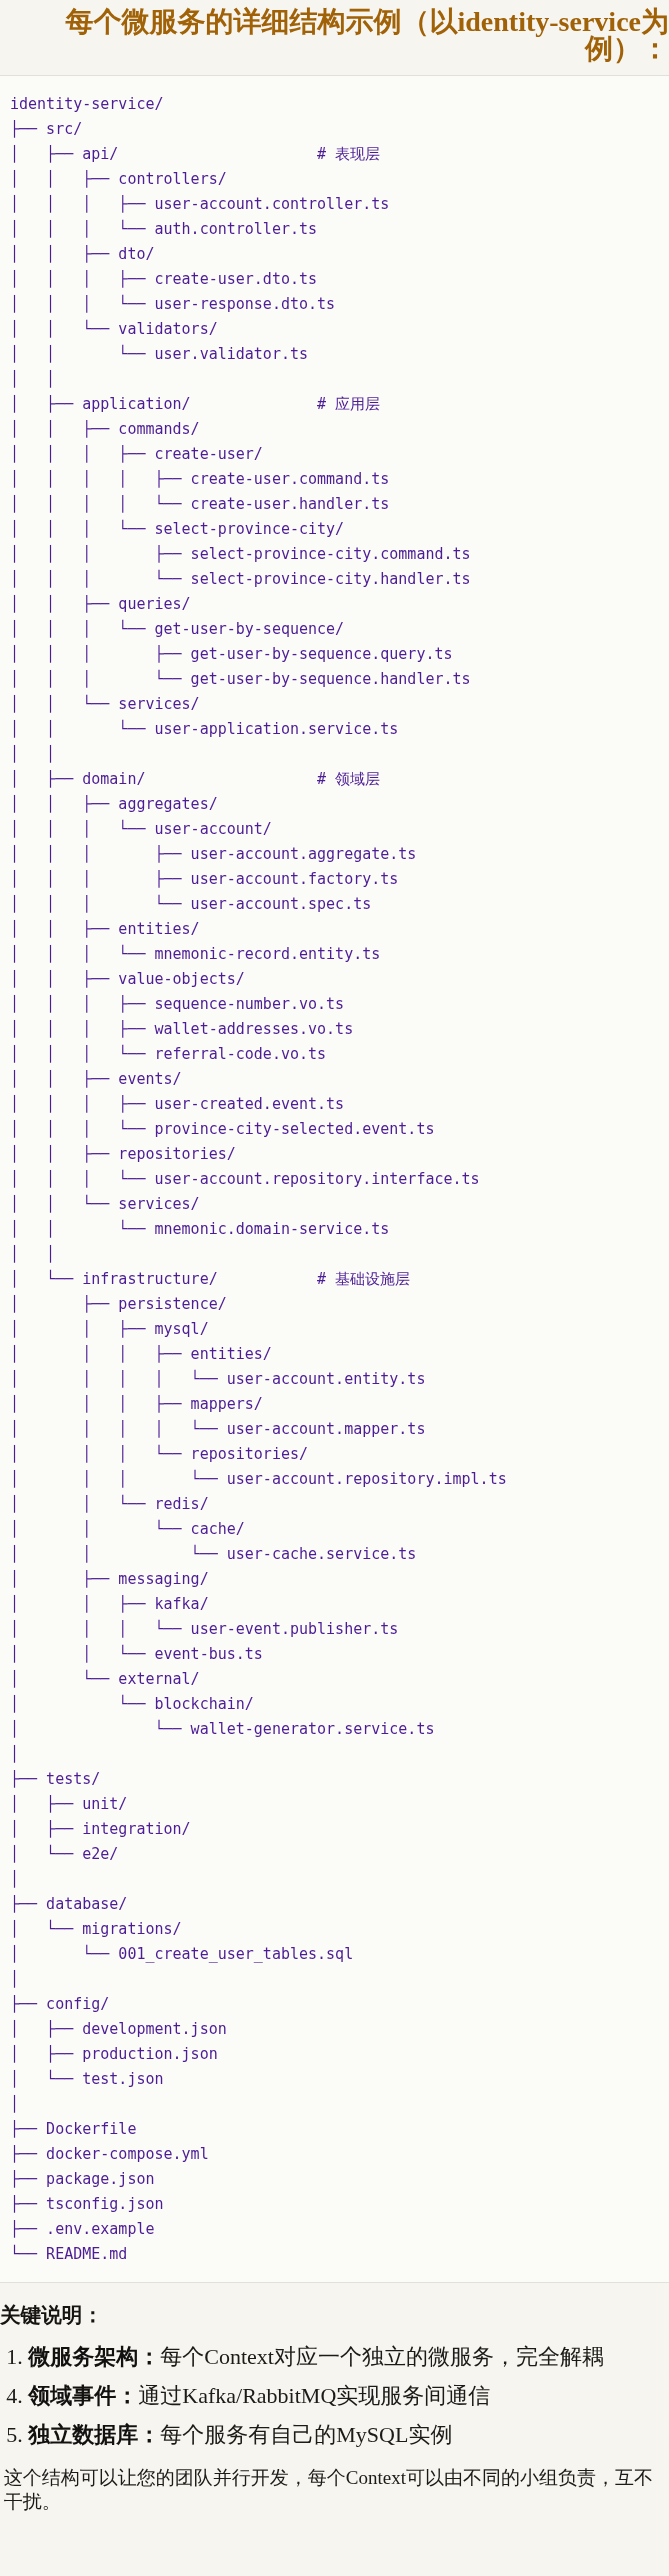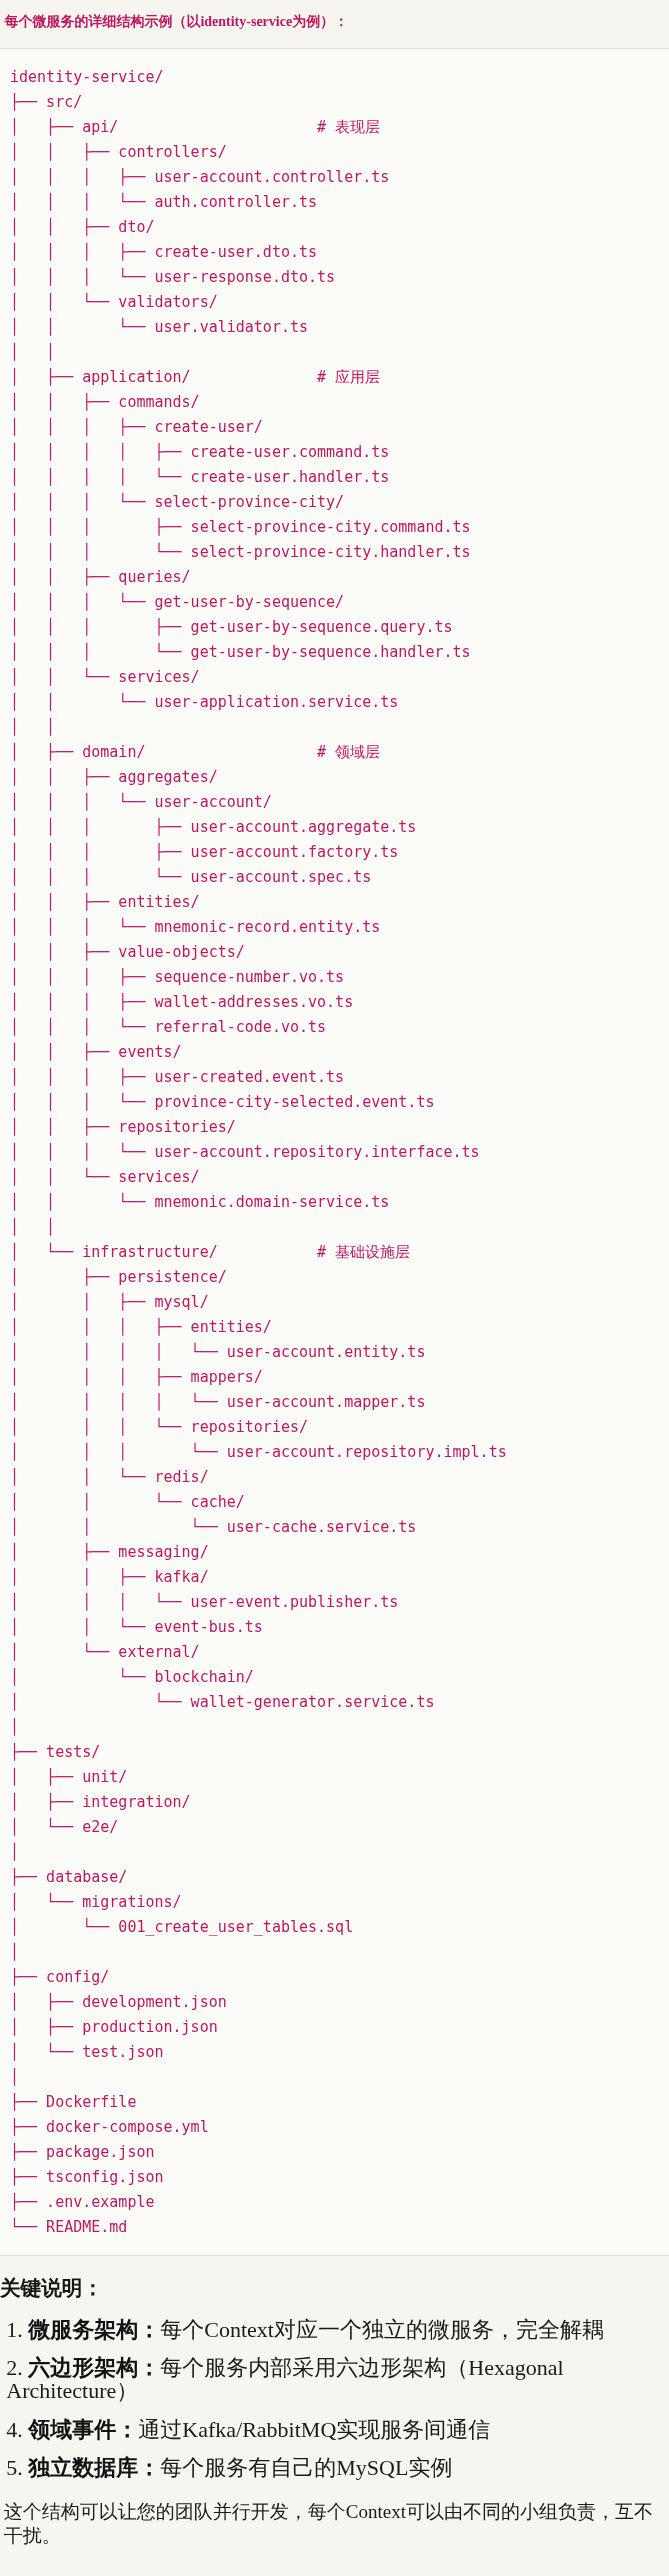--- a/index.html
+++ b/index.html
@@ -7,39 +7,40 @@
   body {
     height: 2576px;
     overflow: hidden;
     background: #f6f5f0;
     color: #1c1b18;
     font-family: "Liberation Serif", serif;
   }
   .doc-title {
     margin: 7.5px 0 0 0;
     padding-left: 4.4px;
-    font-size: 14px;
+    font-size: 28px;
     line-height: 27.5px;
     font-weight: 700;
-    color: #be185d;
+    color: #a16207;
     font-family: "Liberation Serif", serif;
+    text-align: right;
   }
   .code-block {
     margin-top: 12.5px;
     width: 669px;
     background: #fbfbf8;
     border-top: 0.6px solid #e2e0d8;
     border-bottom: 0.6px solid #e2e0d8;
     padding: 16.3px 10px 15px 10px;
   }
   .code-block pre {
     font-family: "DejaVu Sans Mono", monospace;
     font-size: 15px;
     line-height: 25px;
-    color: #be185d;
+    color: #4c1d95;
     white-space: pre;
     overflow: hidden;
   }
   .notes-heading {
     margin: 19px 0 0 0;
     font-size: 20.6px;
     line-height: 27.5px;
     font-weight: 700;
     color: #161512;
   }
@@ -163,24 +164,20 @@
 </div>
 
 <h3 class="notes-heading">关键说明：</h3>
 
 <div class="notes-list">
   <div class="note-item">
     <span class="num">1.</span>
     <span class="term">微服务架构</span><span class="colon">：</span><span class="desc">每个Context对应一个独立的微服务，完全解耦</span>
   </div>
   <div class="note-item">
-    <span class="num">2.</span>
-    <span class="term">六边形架构</span><span class="colon">：</span><span class="desc">每个服务内部采用六边形架构（Hexagonal Architecture）</span>
-  </div>
-  <div class="note-item">
     <span class="num">4.</span>
     <span class="term">领域事件</span><span class="colon">：</span><span class="desc">通过Kafka/RabbitMQ实现服务间通信</span>
   </div>
   <div class="note-item">
     <span class="num">5.</span>
     <span class="term">独立数据库</span><span class="colon">：</span><span class="desc">每个服务有自己的MySQL实例</span>
   </div>
 </div>
 
 <p class="closing-para">这个结构可以让您的团队并行开发，每个Context可以由不同的小组负责，互不干扰。</p>

